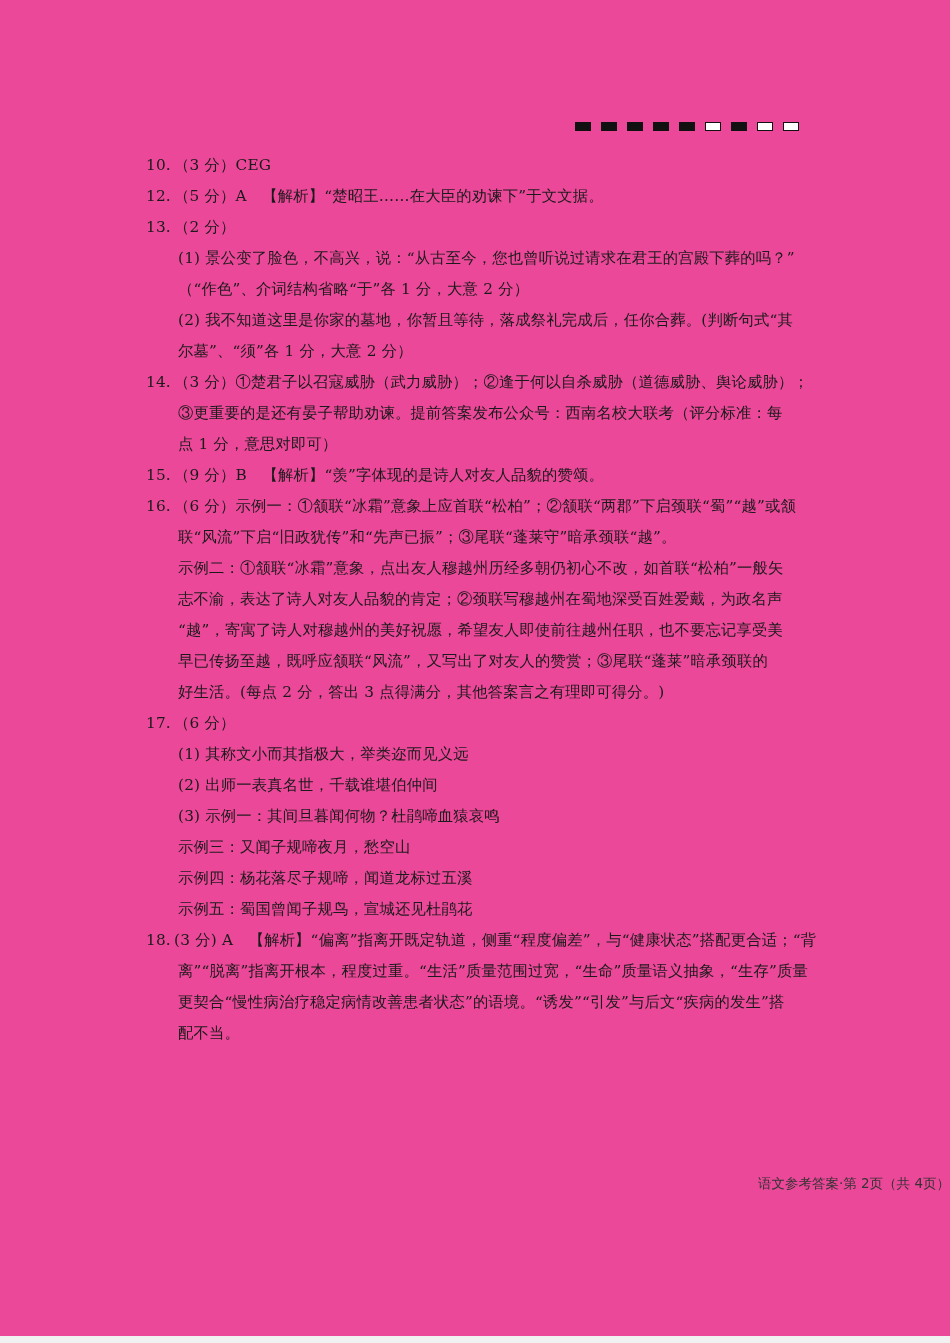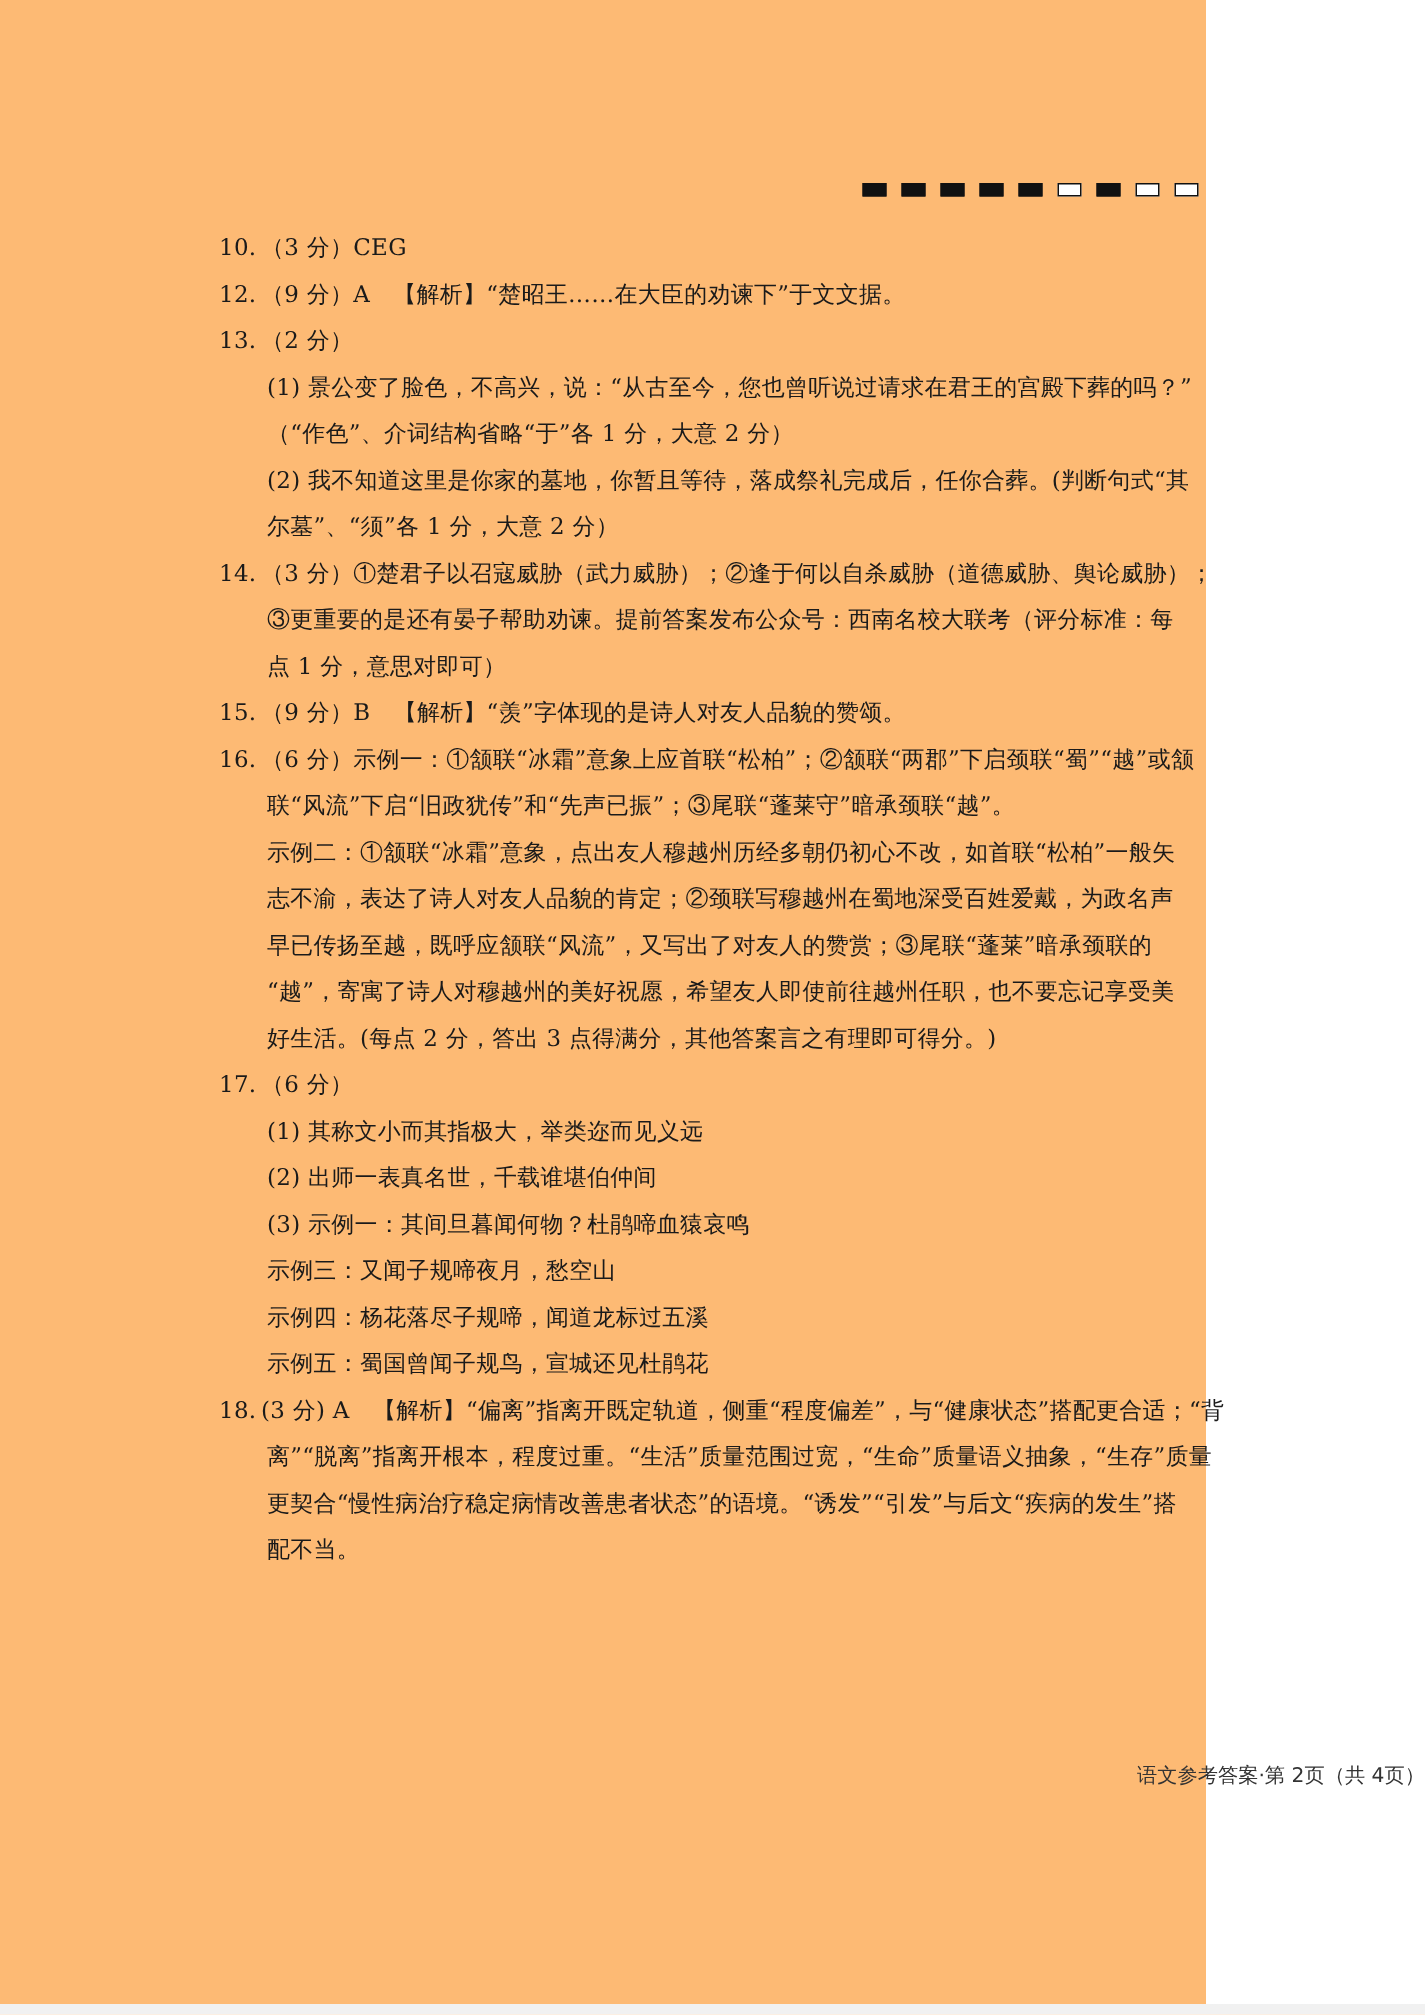--- a/index.html
+++ b/index.html
@@ -11,23 +11,23 @@
       width: 950px;
       height: 1343px;
       position: relative;
       overflow: hidden;
       font-family: "DejaVu Serif", "Liberation Serif", serif;
       color: #1a1a1a;
     }
     .page {
       position: absolute;
       left: 0; top: 0;
-      width: 804px;
+      width: 950px;
       height: 1336px;
-      background: #fdba74;
+      background: #ec4899;
     }
     .bottom-strip {
       position: absolute;
       left: 0; top: 1336px;
       width: 950px; height: 7px;
       background: #f1f1f1;
     }
     .marks {
       position: absolute;
       top: 122px;
@@ -85,21 +85,21 @@
       <span class="mark"></span>
       <span class="mark empty"></span>
       <span class="mark empty"></span>
     </div>
 
   <div class="content" id="content">
       <div>
         <div class="line"><span class="num">10.</span><span>（3 分）CEG</span></div>
       </div>
       <div>
-        <div class="line"><span class="num">12.</span><span>（9 分）A　【解析】“楚昭王……在大臣的劝谏下”于文文据。</span></div>
+        <div class="line"><span class="num">12.</span><span>（5 分）A　【解析】“楚昭王……在大臣的劝谏下”于文文据。</span></div>
       </div>
       <div>
         <div class="line"><span class="num">13.</span><span>（2 分）</span></div>
       </div>
       <div>
         <div class="line indent"><span>(1) 景公变了脸色，不高兴，说：“从古至今，您也曾听说过请求在君王的宫殿下葬的吗？”</span></div>
         <div class="line indent"><span>（“作色”、介词结构省略“于”各 1 分，大意 2 分）</span></div>
         <div class="line indent"><span>(2) 我不知道这里是你家的墓地，你暂且等待，落成祭礼完成后，任你合葬。(判断句式“其</span></div>
         <div class="line indent"><span>尔墓”、“须”各 1 分，大意 2 分）</span></div>
       </div>
@@ -109,22 +109,22 @@
         <div class="line indent"><span>点 1 分，意思对即可）</span></div>
       </div>
       <div>
         <div class="line"><span class="num">15.</span><span>（9 分）B　【解析】“羡”字体现的是诗人对友人品貌的赞颂。</span></div>
       </div>
       <div>
         <div class="line"><span class="num">16.</span><span>（6 分）示例一：①颔联“冰霜”意象上应首联“松柏”；②颔联“两郡”下启颈联“蜀”“越”或颔</span></div>
         <div class="line indent"><span>联“风流”下启“旧政犹传”和“先声已振”；③尾联“蓬莱守”暗承颈联“越”。</span></div>
         <div class="line indent"><span>示例二：①颔联“冰霜”意象，点出友人穆越州历经多朝仍初心不改，如首联“松柏”一般矢</span></div>
         <div class="line indent"><span>志不渝，表达了诗人对友人品貌的肯定；②颈联写穆越州在蜀地深受百姓爱戴，为政名声</span></div>
+        <div class="line indent"><span>“越”，寄寓了诗人对穆越州的美好祝愿，希望友人即使前往越州任职，也不要忘记享受美</span></div>
         <div class="line indent"><span>早已传扬至越，既呼应颔联“风流”，又写出了对友人的赞赏；③尾联“蓬莱”暗承颈联的</span></div>
-        <div class="line indent"><span>“越”，寄寓了诗人对穆越州的美好祝愿，希望友人即使前往越州任职，也不要忘记享受美</span></div>
         <div class="line indent"><span>好生活。(每点 2 分，答出 3 点得满分，其他答案言之有理即可得分。)</span></div>
       </div>
       <div>
         <div class="line"><span class="num">17.</span><span>（6 分）</span></div>
       </div>
       <div>
         <div class="line indent"><span>(1) 其称文小而其指极大，举类迩而见义远</span></div>
         <div class="line indent"><span>(2) 出师一表真名世，千载谁堪伯仲间</span></div>
         <div class="line indent"><span>(3) 示例一：其间旦暮闻何物？杜鹃啼血猿哀鸣</span></div>
         <div class="line indent"><span>示例三：又闻子规啼夜月，愁空山</span></div>

